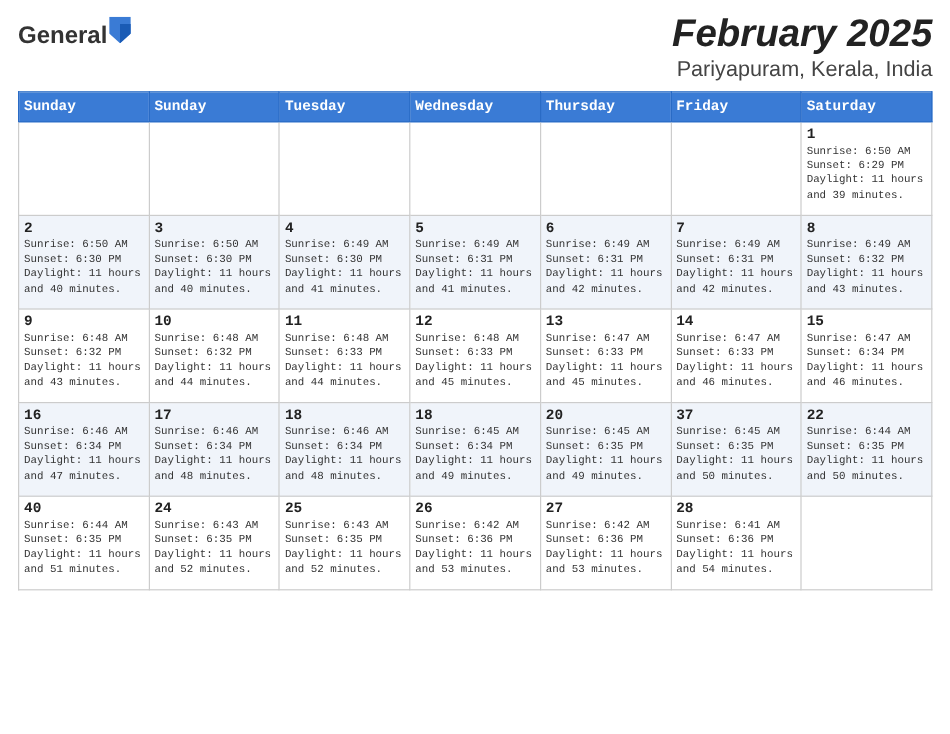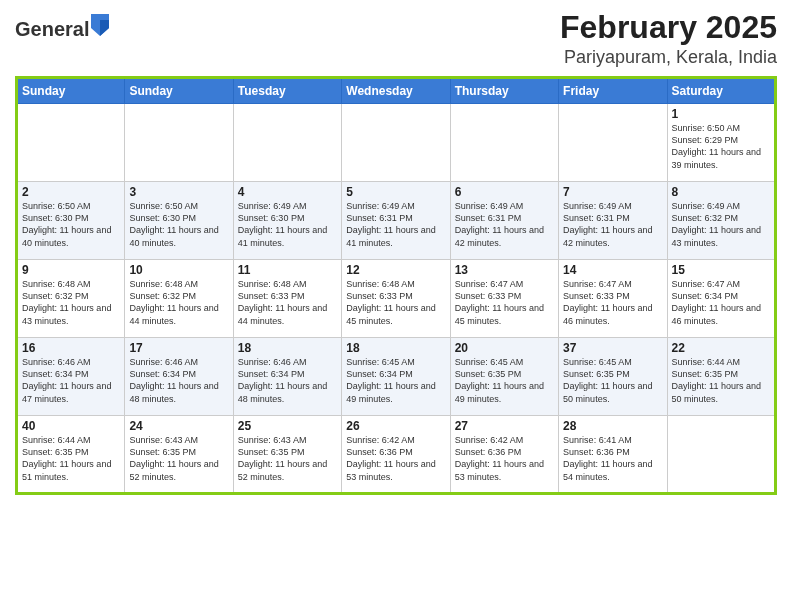--- a/index.html
+++ b/index.html
@@ -40,30 +40,32 @@
       margin-left: 2px;
     }
     .title-block {
       text-align: right;
     }
     .month-title {
       font-size: 32px;
       font-weight: bold;
       color: #222;
       line-height: 1.1;
+      font-style: italic;
     }
     .subtitle {
       font-size: 18px;
       color: #444;
       margin-top: 2px;
     }
     .calendar {
       width: 100%;
       border-collapse: collapse;
-      border: 3px solid #84cc16;
+      border: 1px solid #84cc16;
+      font-family: Liberation Mono, monospace;
     }
     .calendar th {
       background: #3a7bd5;
       color: #fff;
       font-size: 12px;
       font-weight: bold;
       padding: 5px 4px;
       text-align: left;
       border: 1px solid #2a6bc5;
     }

